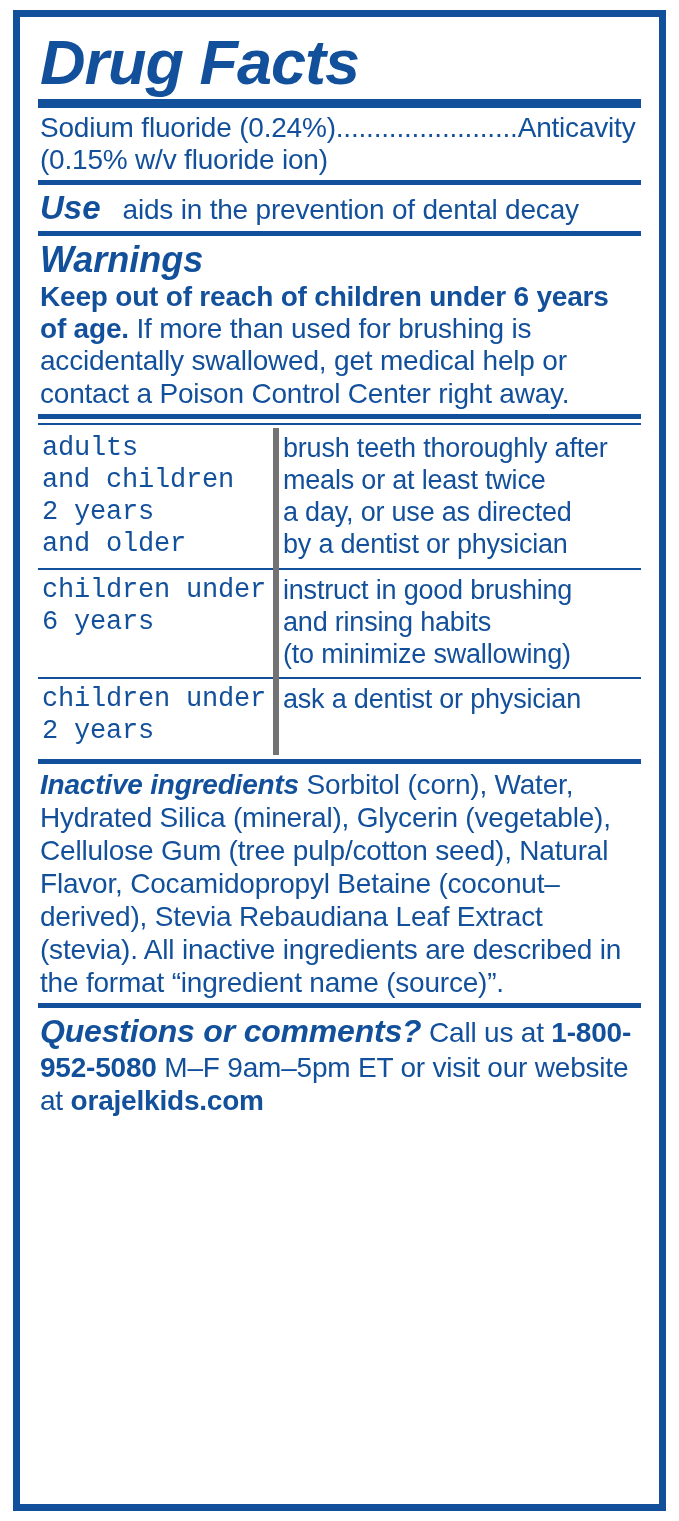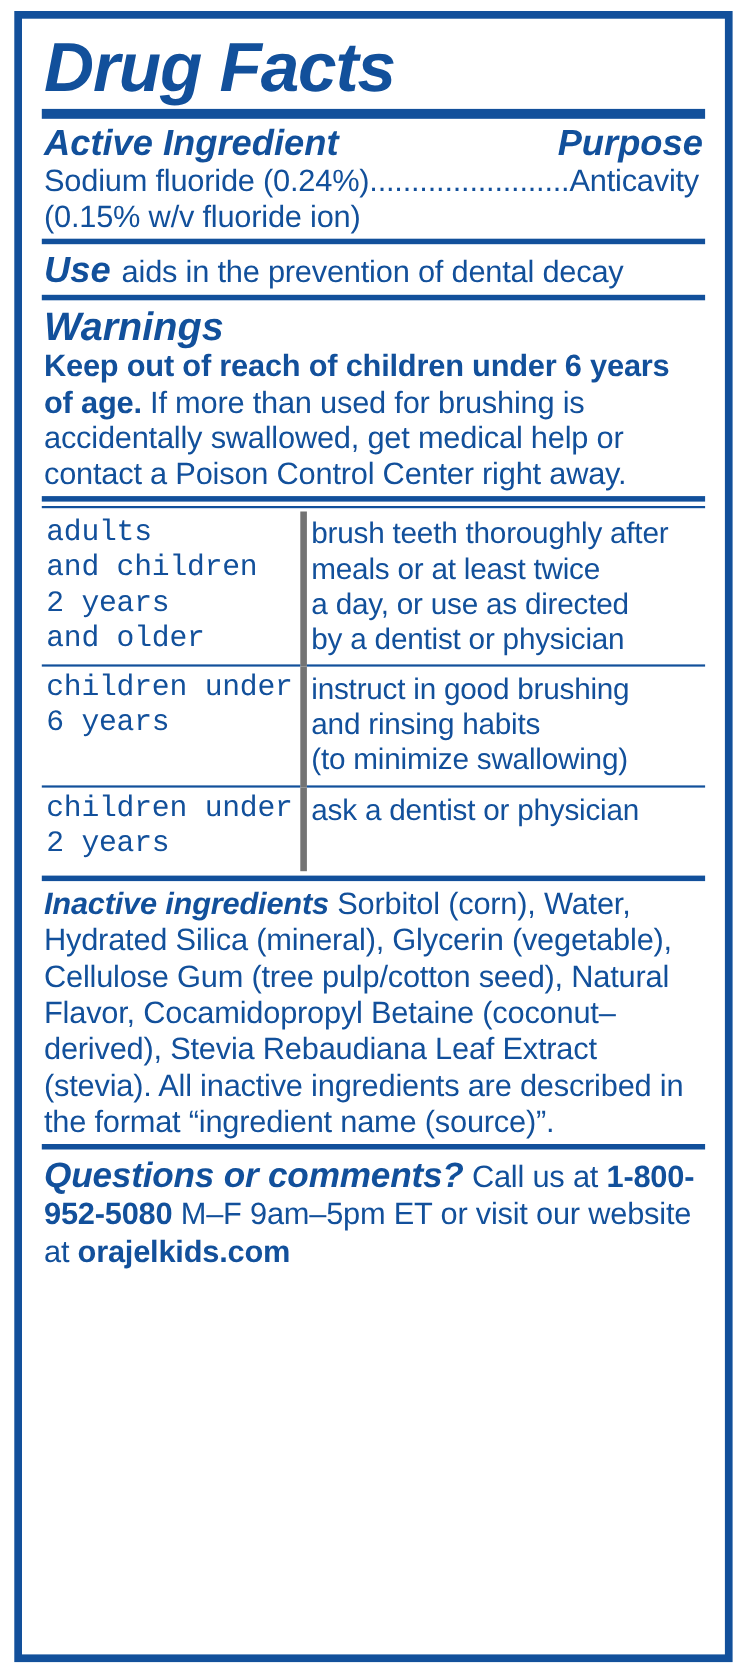--- a/index.html
+++ b/index.html
@@ -68,21 +68,21 @@
     font-size: 28px;
     line-height: 1.14;
     margin: 0 2px;
     letter-spacing: -0.2px;
   }
 
   
   .use-row {
     display: flex;
     align-items: baseline;
-    gap: 10px;
+    gap: 22px;
     margin: 3px 2px 2px 2px;
   }
   .use-label {
     font-size: 33px;
     font-weight: bold;
     font-style: italic;
   }
   .use-text {
     font-size: 28px;
     letter-spacing: -0.2px;
@@ -178,24 +178,20 @@
 </head>
 <body>
 
 <div class="panel">
   <div class="inner">
 
     <div class="title">Drug Facts</div>
 
     <div class="rule-thick"></div>
 
-    <div class="ai-head">
-      <span>Active Ingredient</span>
-      <span>Purpose</span>
-    </div>
     <div class="ai-line">Sodium fluoride (0.24%)........................Anticavity</div>
     <div class="ai-line">(0.15% w/v fluoride ion)</div>
 
     <div class="rule-med"></div>
 
     <div class="use-row">
       <span class="use-label">Use</span>
       <span class="use-text">aids in the prevention of dental decay</span>
     </div>
 

